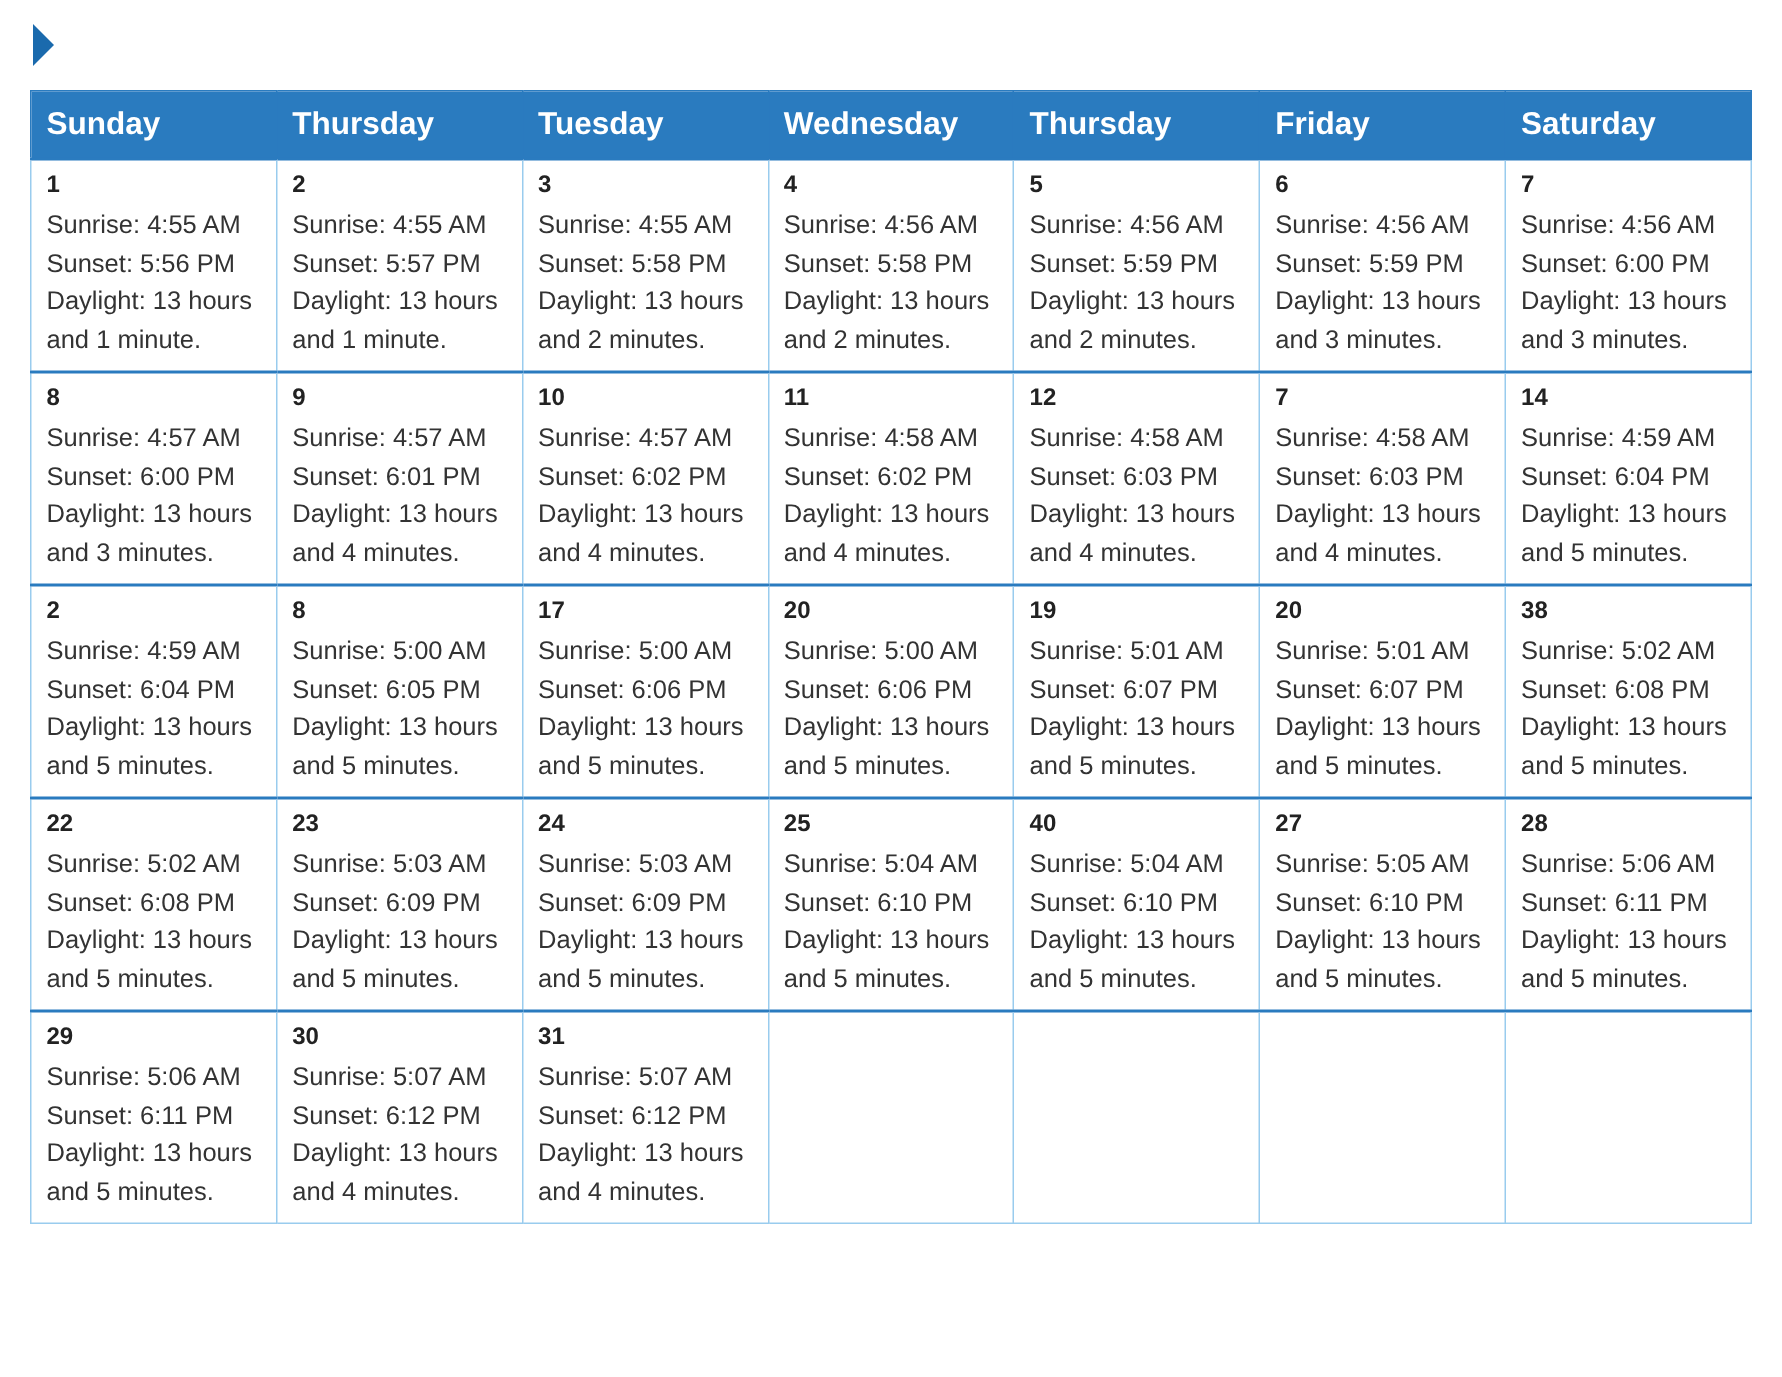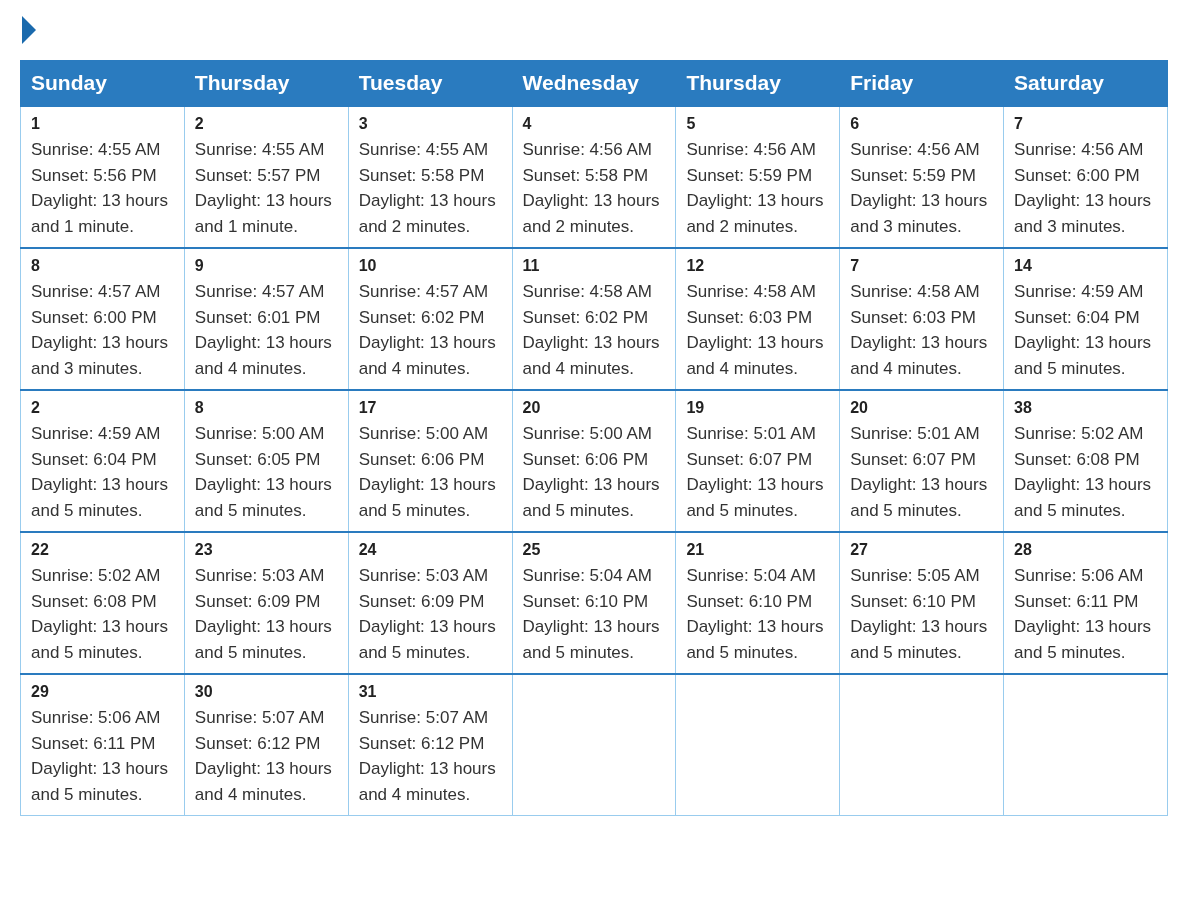--- a/index.html
+++ b/index.html
@@ -236,21 +236,21 @@
         </td>
         <td>
           <span class="day-number">24</span>
           <div class="day-info">Sunrise: 5:03 AM<br>Sunset: 6:09 PM<br>Daylight: 13 hours and 5 minutes.</div>
         </td>
         <td>
           <span class="day-number">25</span>
           <div class="day-info">Sunrise: 5:04 AM<br>Sunset: 6:10 PM<br>Daylight: 13 hours and 5 minutes.</div>
         </td>
         <td>
-          <span class="day-number">21</span>
+          <span class="day-number">40</span>
           <div class="day-info">Sunrise: 5:04 AM<br>Sunset: 6:10 PM<br>Daylight: 13 hours and 5 minutes.</div>
         </td>
         <td>
           <span class="day-number">27</span>
           <div class="day-info">Sunrise: 5:05 AM<br>Sunset: 6:10 PM<br>Daylight: 13 hours and 5 minutes.</div>
         </td>
         <td>
           <span class="day-number">28</span>
           <div class="day-info">Sunrise: 5:06 AM<br>Sunset: 6:11 PM<br>Daylight: 13 hours and 5 minutes.</div>
         </td>

